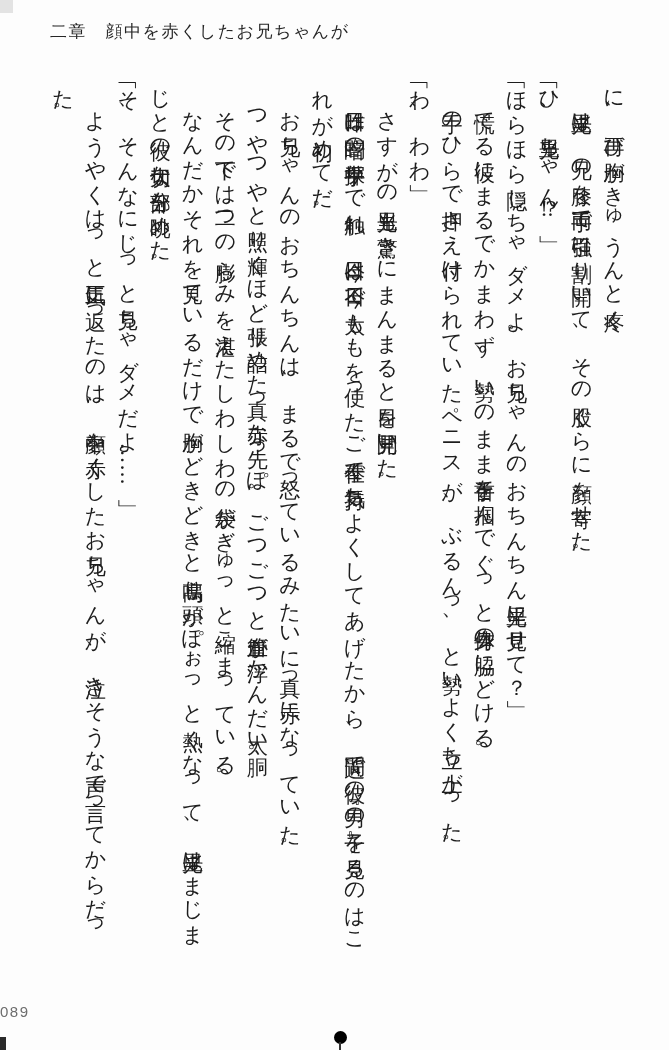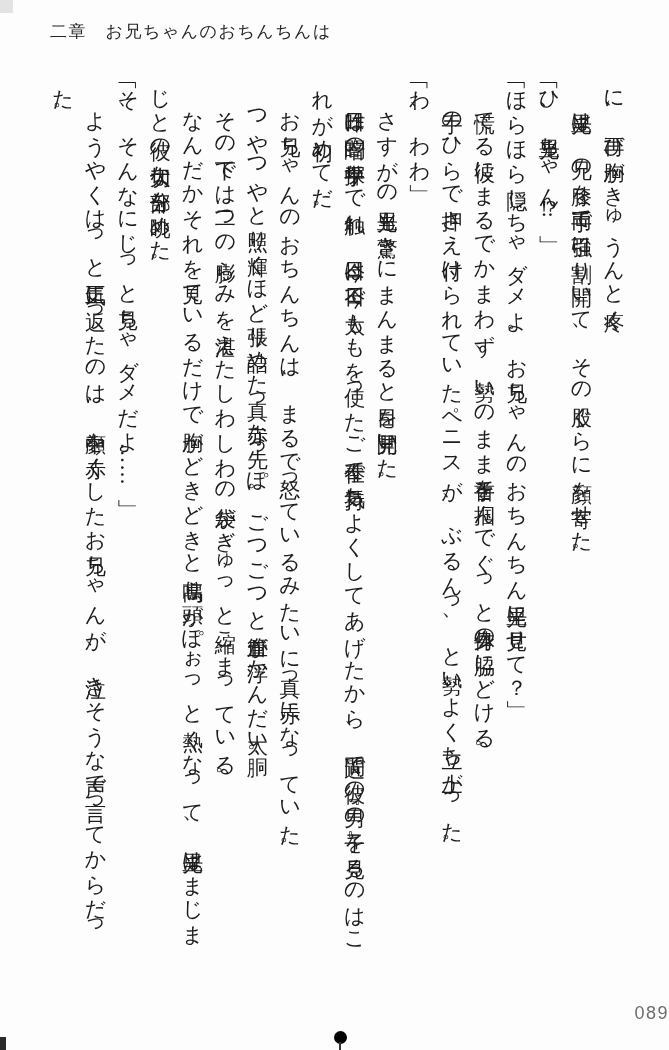--- a/index.html
+++ b/index.html
@@ -62,23 +62,23 @@
     padding: 0;
   }
   .body-text p.tight {
     letter-spacing: 0;
   }
   .page-number {
     position: absolute;
     left: 0;
     right: 0;
     top: 1003px;
-    text-align: right;
+    text-align: left;
     font-family: "Liberation Sans", sans-serif;
-    font-size: 18px;
+    font-size: 15px;
     letter-spacing: 1.5px;
     color: #6d6d6d;
   }
   .page-marker {
     position: absolute;
     left: 50%;
     top: 1031px;
     width: 13px;
     height: 13px;
     margin-left: -1px;
@@ -95,21 +95,21 @@
     background: #333;
   }
 </style>
 </head>
 <body>
 
 <div class="page">
 
   <div class="corner-artifact"></div>
 
-  <div class="chapter-heading">二章　お兄ちゃんのおちんちんは</div>
+  <div class="chapter-heading">二章　顔中を赤くしたお兄ちゃんが</div>
 
   <div class="body-text">
     <p>に、再び胸がきゅうんと疼く。</p>
     <p>　光里は、兄の膝を両手で強引に割り開いて、その股ぐらに顔を寄せた。</p>
     <p>「ひ、光里ちゃん⁉」</p>
     <p>「ほらほら隠しちゃダメよ。お兄ちゃんのおちんちん光里に見せて？」</p>
     <p>　慌てる彼にまるでかまわず、勢いのまま手首を掴んでぐっと身体の脇にどける。</p>
     <p>　手のひらで押さえ付けられていたペニスが、ぶるんっ、と勢いよく立ち上がった。</p>
     <p>「わ、わわ」</p>
     <p>　さすがの光里も驚きにまんまると目を見開いた。</p>

